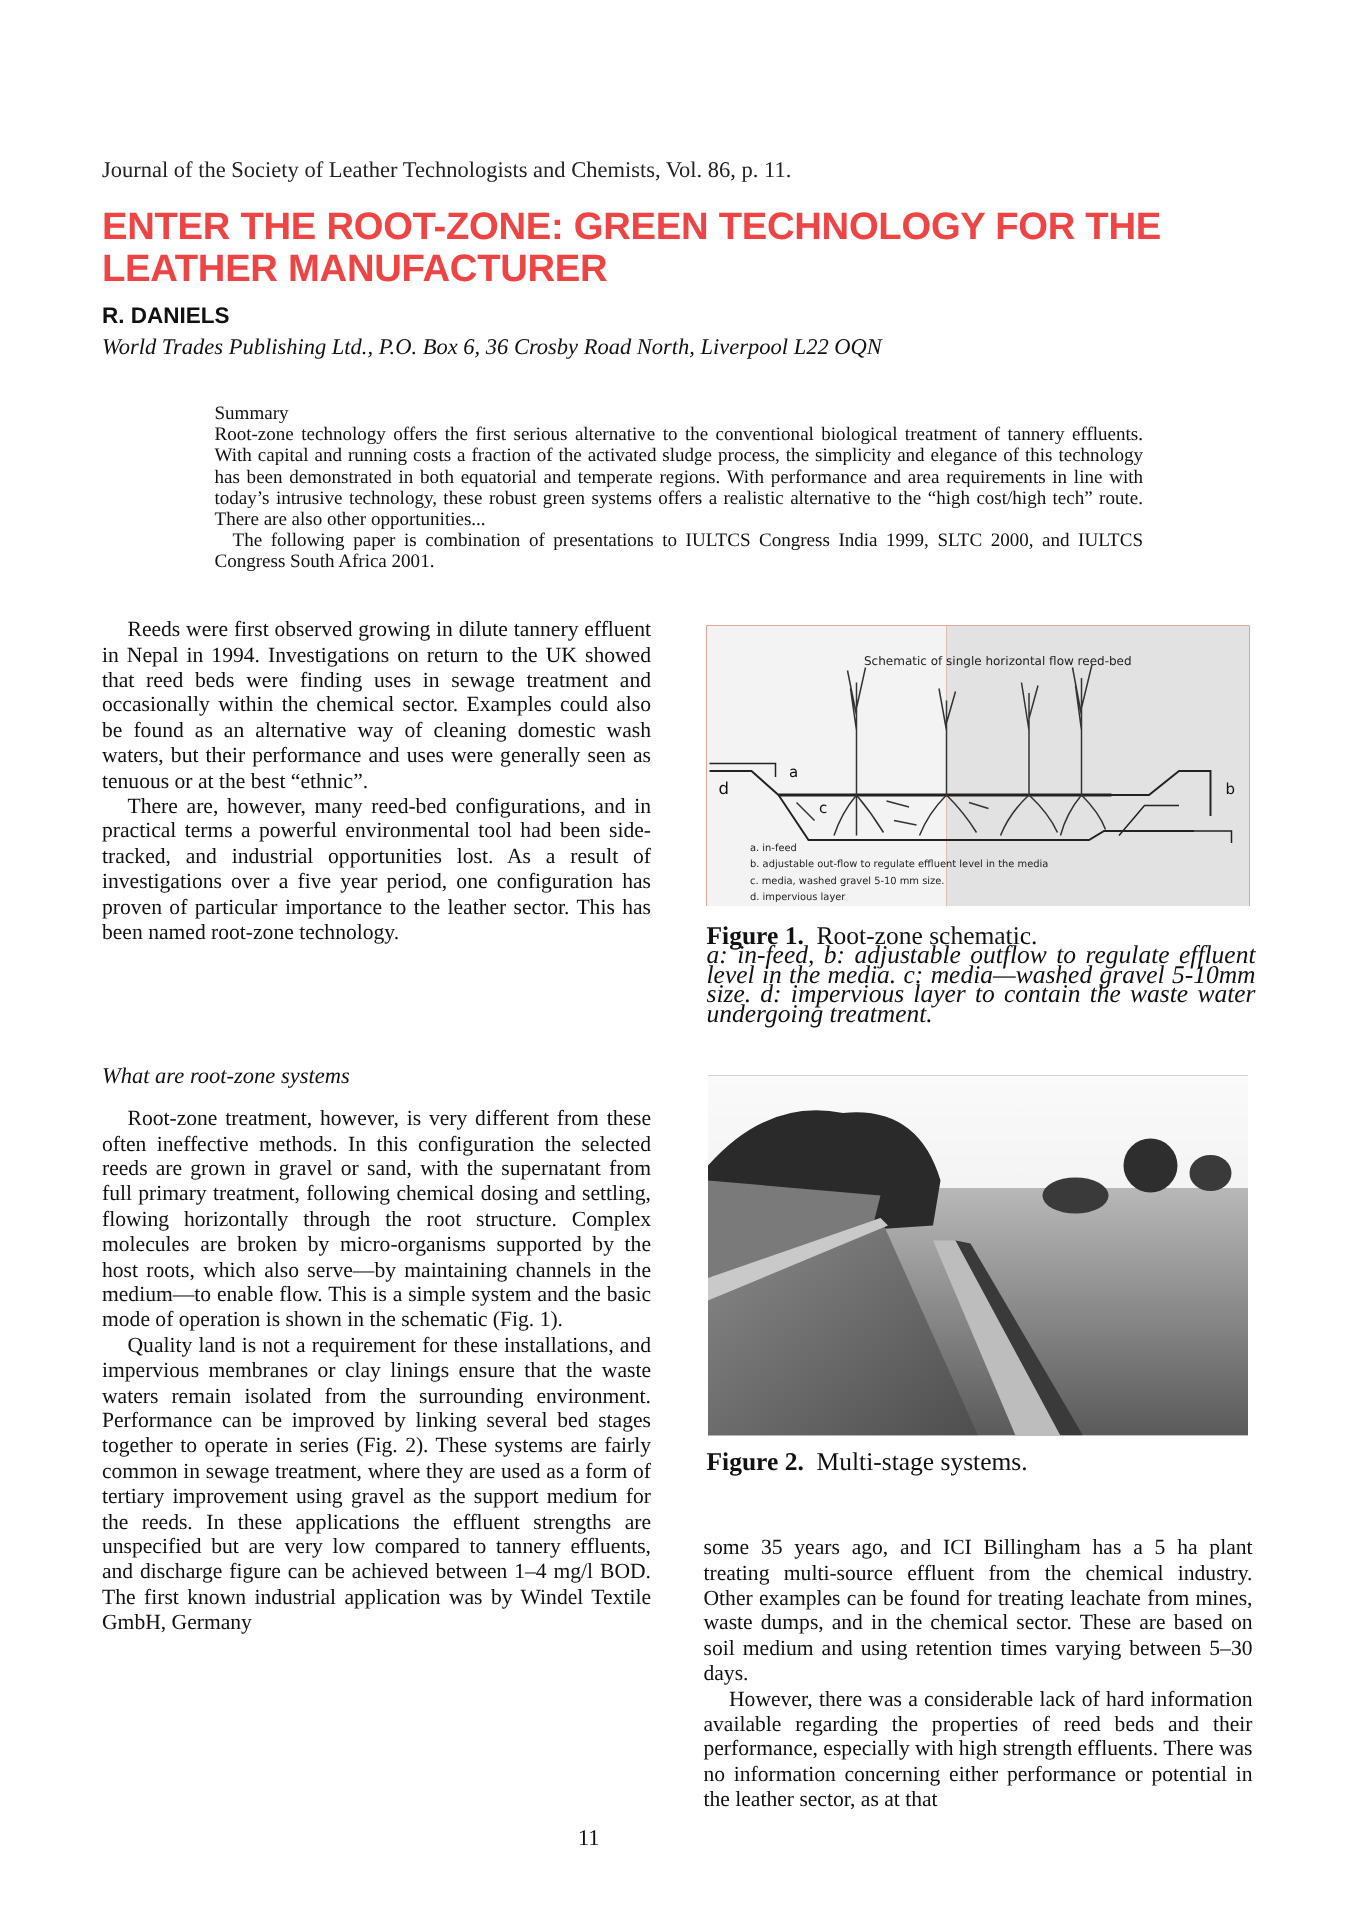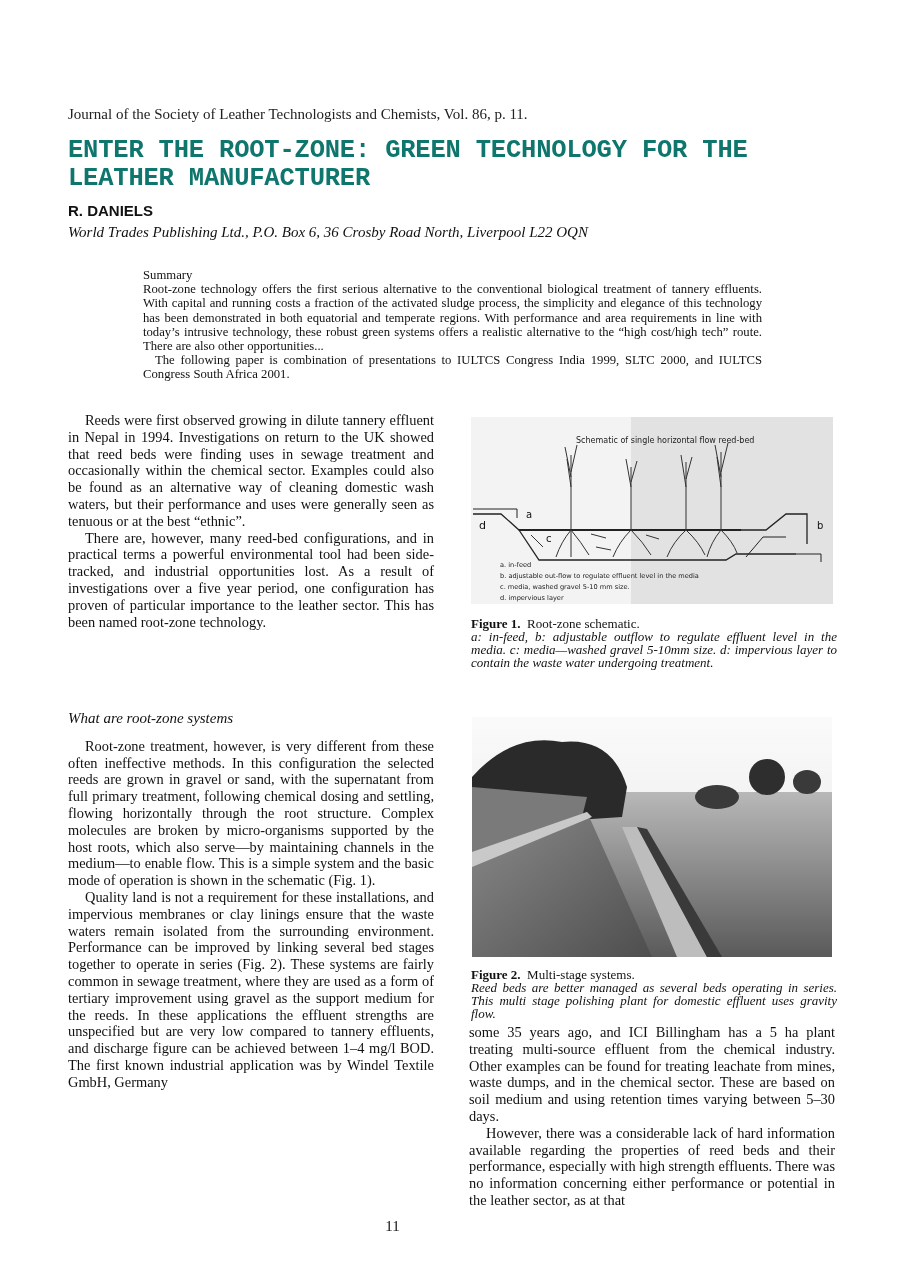--- a/index.html
+++ b/index.html
@@ -1,31 +1,31 @@
 <!DOCTYPE html>
 <html><head>
 <meta charset="utf-8">
 <style>
   html, body { margin:0; padding:0; background:#ffffff; }
   body { width:903px; height:1282px; position:relative; overflow:hidden; color:#111; font-family:"Liberation Serif", serif; }
   .abs { position:absolute; }
   .journal { left:68px; top:106px; font-size:15px; color:#222; }
-  .title { left:68px; top:137px; width:760px; font-family:Liberation Mono, monospace; font-weight:bold; font-size:25.5px; line-height:28px; letter-spacing:-0.2px; color:#0f766e; }
+  .title { left:68px; top:137px; width:760px; font-family:Liberation Sans, sans-serif; font-weight:bold; font-size:25.5px; line-height:28px; letter-spacing:-0.2px; color:#ef4444; }
   .author { left:68px; top:202px; font-family:"Liberation Sans", sans-serif; font-weight:bold; font-size:15px;text-align:center; }
   .affil { left:68px; top:224px; font-size:15px; font-style:italic; }
   .summary { left:143px; top:268px; width:619px; font-size:12.7px; line-height:14.2px; text-align:justify; }
   .summary .head { font-weight:normal; }
   .summary p { margin:0; }
   .summary p.ind { text-indent:12px; }
   .col { font-size:14.4px; line-height:16.8px; text-align:justify; }
   .col p { margin:0; text-indent:17px; }
   .col p.noind { text-indent:0; }
   .h2 { font-family:"Liberation Sans", sans-serif; font-weight:bold; font-size:15px; }
   .h3 { font-style:italic; font-size:15px; }
-  .caption { font-size:13px; line-height:13px; }
+  .caption { font-size:17px; line-height:13px; }
   .caption .lab { font-weight:bold; }
   .caption .it { font-style:italic; text-align:justify; }
   .pagenum { left:0; width:785px; text-align:center; top:1218px; font-size:15px; }
   .fig1 { left:471px; top:417px; width:362px; height:187px; background:#c2410c; overflow:hidden; }
   .fig2 { left:472px; top:717px; width:360px; height:240px; background:#9a9a9a; overflow:hidden; }
 </style>
 </head>
 <body>
 
 <div class="abs journal">Journal of the Society of Leather Technologists and Chemists, Vol. 86, p. 11.</div>
@@ -116,21 +116,20 @@
     <ellipse cx="335" cy="65" rx="14" ry="12" fill="#3a3a3a"></ellipse>
     <path d="M0,135 L115,95 L180,240 L0,240 Z" fill="url(#bank)"></path>
     <path d="M0,135 L115,95 L120,100 L0,150 Z" fill="#c9c9c9"></path>
     <path d="M150,110 L165,110 L235,240 L205,240 Z" fill="#bdbdbd"></path>
     <path d="M165,110 L175,112 L250,240 L235,240 Z" fill="#3a3a3a"></path>
   </svg>
 </div>
 
 <div class="abs caption" style="left:471px; top:968px; width:366px;">
   <div><span class="lab">Figure 2.</span>&nbsp; <span>Multi-stage systems.</span></div>
-  <div class="it">Reed beds are better managed as several beds operating in series. This multi stage polishing plant for domestic effluent uses gravity flow.</div>
 </div>
 
 <div class="abs col" style="left:469px; top:1024px; width:366px;">
   <p class="noind">some 35 years ago, and ICI Billingham has a 5 ha plant treating multi-source effluent from the chemical industry. Other examples can be found for treating leachate from mines, waste dumps, and in the chemical sector. These are based on soil medium and using retention times varying between 5–30 days.</p>
   <p>However, there was a considerable lack of hard information available regarding the properties of reed beds and their performance, especially with high strength effluents. There was no information concerning either performance or potential in the leather sector, as at that</p>
 </div>
 
 <div class="abs pagenum">11</div>
 
 </body></html>

